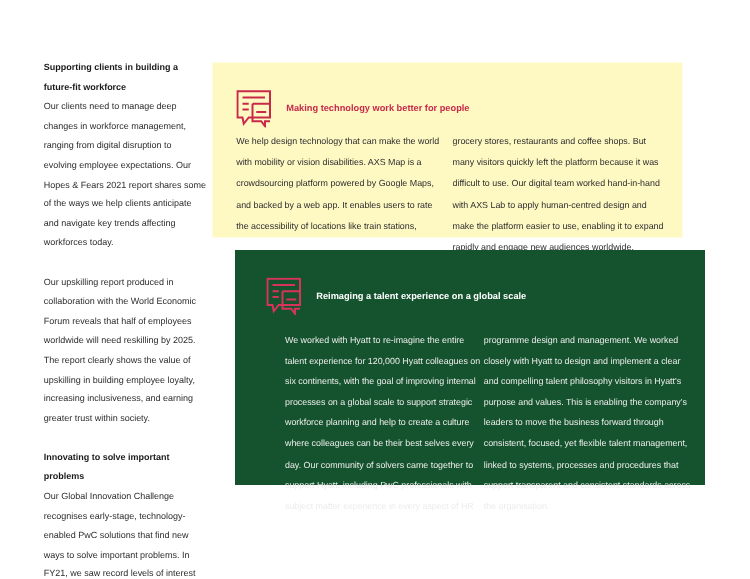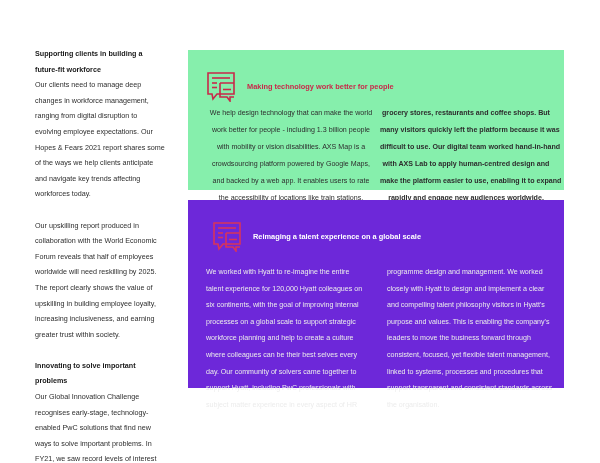--- a/index.html
+++ b/index.html
@@ -3,34 +3,34 @@
 <meta charset="utf-8">
 <style>
   html, body { margin:0; padding:0; }
   body { width:600px; height:463px; background:#ffffff; position:relative; overflow:hidden;
          font-family:"Liberation Sans", sans-serif; color:#2d2d2d; }
   .left-col { position:absolute; left:35px; top:46px; width:150px; font-size:7.2px; line-height:15.6px; color:#2d2d2d; }
   .left-col .h { font-weight:bold; color:#1a1a1a; }
   .left-col p { margin:0; }
   .left-col .gap { height:15.6px; }
   a.lnk { color:inherit; }
-  .box-light { position:absolute; left:188px; top:50px; width:376px; height:140px; background:#86efac;text-align:center; }
-  .box-dark { position:absolute; left:188px; top:200px; width:376px; height:188px; background:#6d28d9; }
+  .box-light { position:absolute; left:170px; top:50px; width:376px; height:140px; background:#fef9c3; }
+  .box-dark { position:absolute; left:188px; top:200px; width:376px; height:188px; background:#14532d; }
   .icon { position:absolute; width:28px; height:30px; }
   .heading { position:absolute; font-size:7.4px; font-weight:bold; }
   .box-light .heading { left:59px; top:32px; color:#c8294a; }
   .box-dark .heading { left:65px; top:32px; color:#ffffff; }
   .box-light .icon { left:19px; top:22px; }
   .box-dark .icon { left:25px; top:22px; }
   .col { position:absolute; font-size:7.1px; }
   .box-light .col { top:55px; line-height:17px; color:#2d2d2d; width:168px; }
   .box-light .col.c1 { left:19px; }
-  .box-light .col.c2 { left:192px; width:172px;font-weight:bold; }
+  .box-light .col.c2 { left:192px; width:172px; }
   .box-dark .col { top:64px; line-height:16.6px; color:#ececec; width:168px; }
-  .box-dark .col.c1 { left:18px; }
+  .box-dark .col.c1 { left:40px; }
   .box-dark .col.c2 { left:199px; width:170px; }
   .col p { margin:0; white-space:nowrap; }
 </style>
 </head>
 <body>
 
 <div class="left-col">
   <p class="h">
     <span>Supporting clients in building a</span><br>
     <span>future-fit workforce</span>
@@ -80,21 +80,20 @@
       <line x1="5" y1="6" x2="23" y2="6"></line>
       <line x1="5" y1="11" x2="10" y2="11"></line>
       <line x1="5" y1="15.5" x2="10" y2="15.5"></line>
       <path d="M13 11 H27 M13 11 V25 H20 L23 29 L23 25 H27"></path>
       <line x1="16" y1="17.5" x2="24" y2="17.5"></line>
     </g>
   </svg>
   <div class="heading">Making technology work better for people</div>
   <div class="col c1">
     <p>We help design technology that can make the world</p>
-    <p>work better for people - including 1.3 billion people</p>
     <p><span>with mobility or vision disabilities. </span><a class="lnk">AXS Map</a><span> is a</span></p>
     <p>crowdsourcing platform powered by Google Maps,</p>
     <p>and backed by a web app. It enables users to rate</p>
     <p>the accessibility of locations like train stations,</p>
   </div>
   <div class="col c2">
     <p>grocery stores, restaurants and coffee shops. But</p>
     <p>many visitors quickly left the platform because it was</p>
     <p>difficult to use. Our digital team worked hand-in-hand</p>
     <p>with AXS Lab to apply human-centred design and</p>

